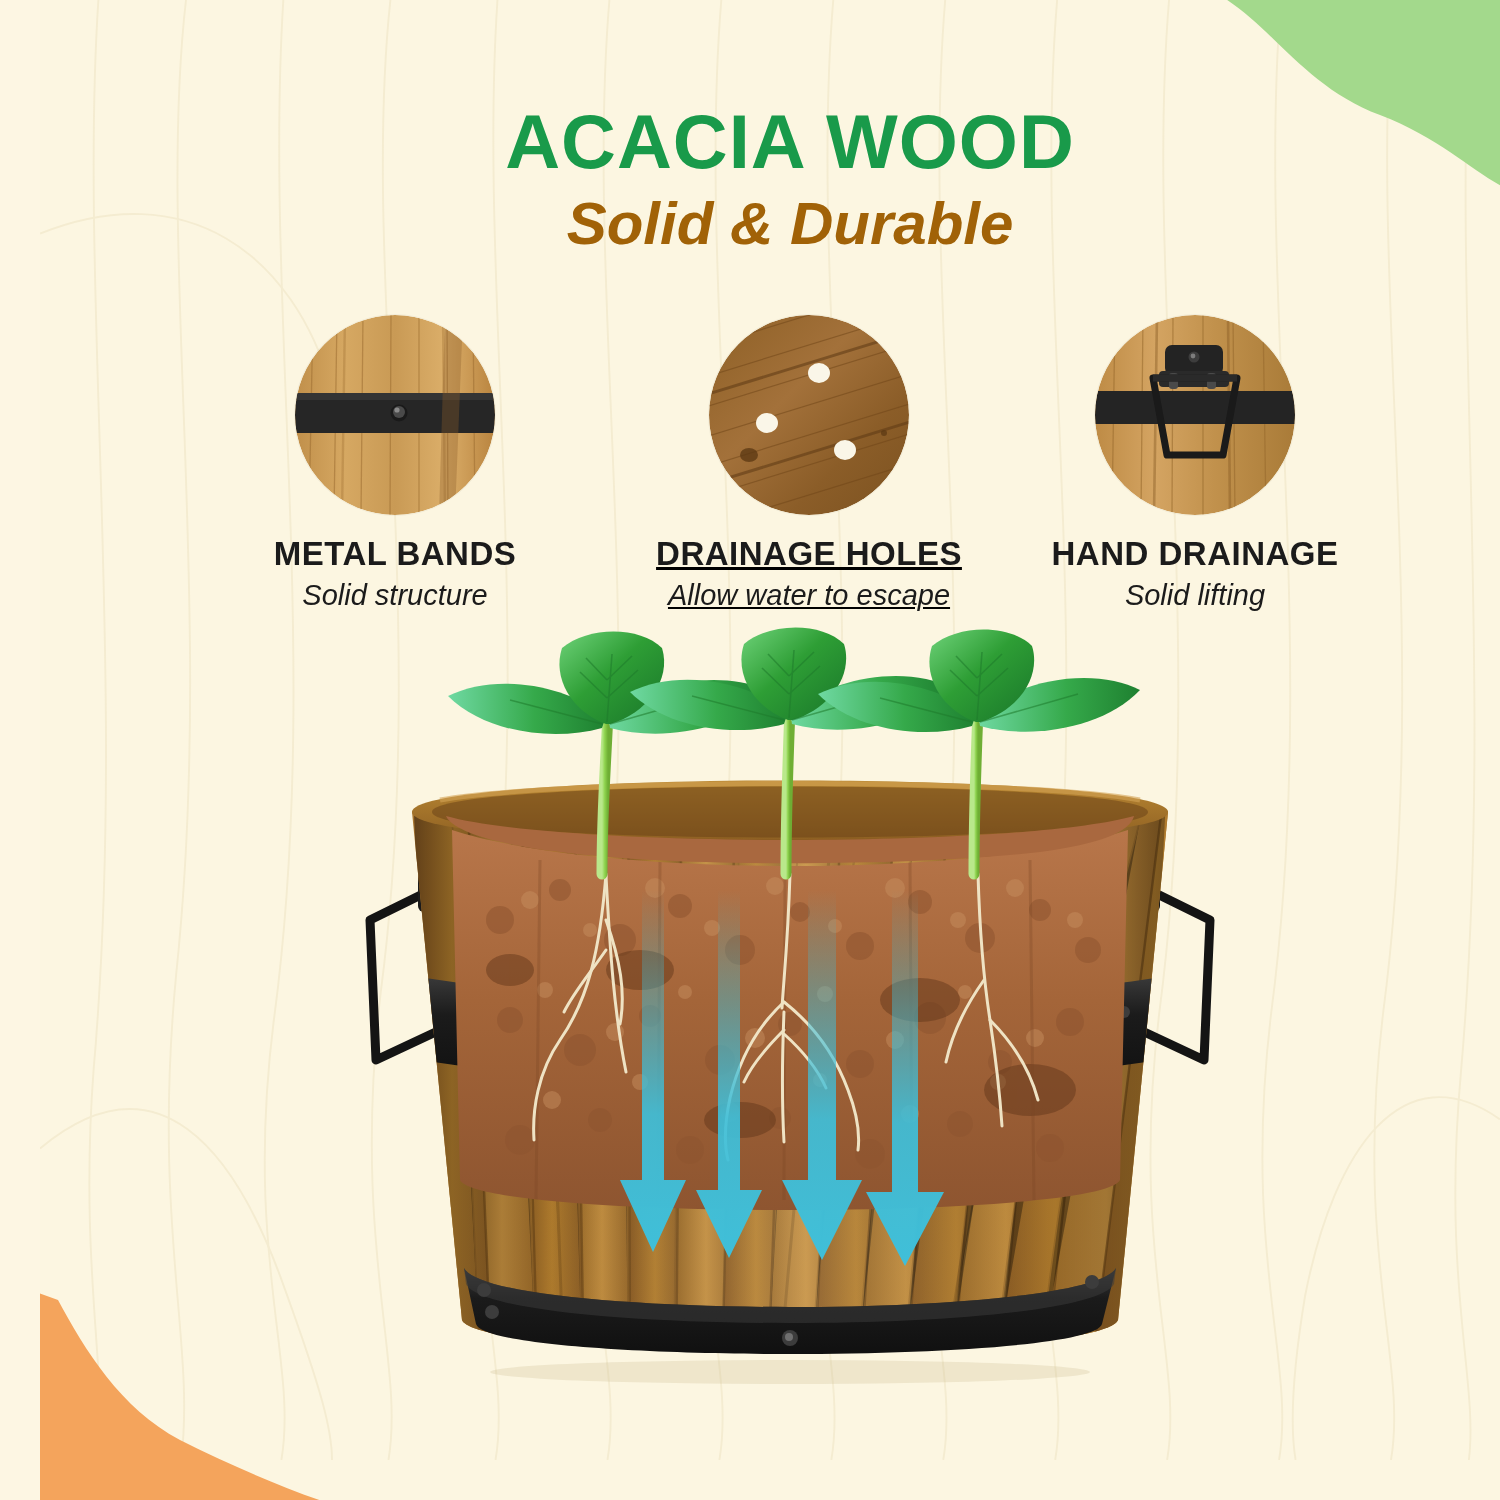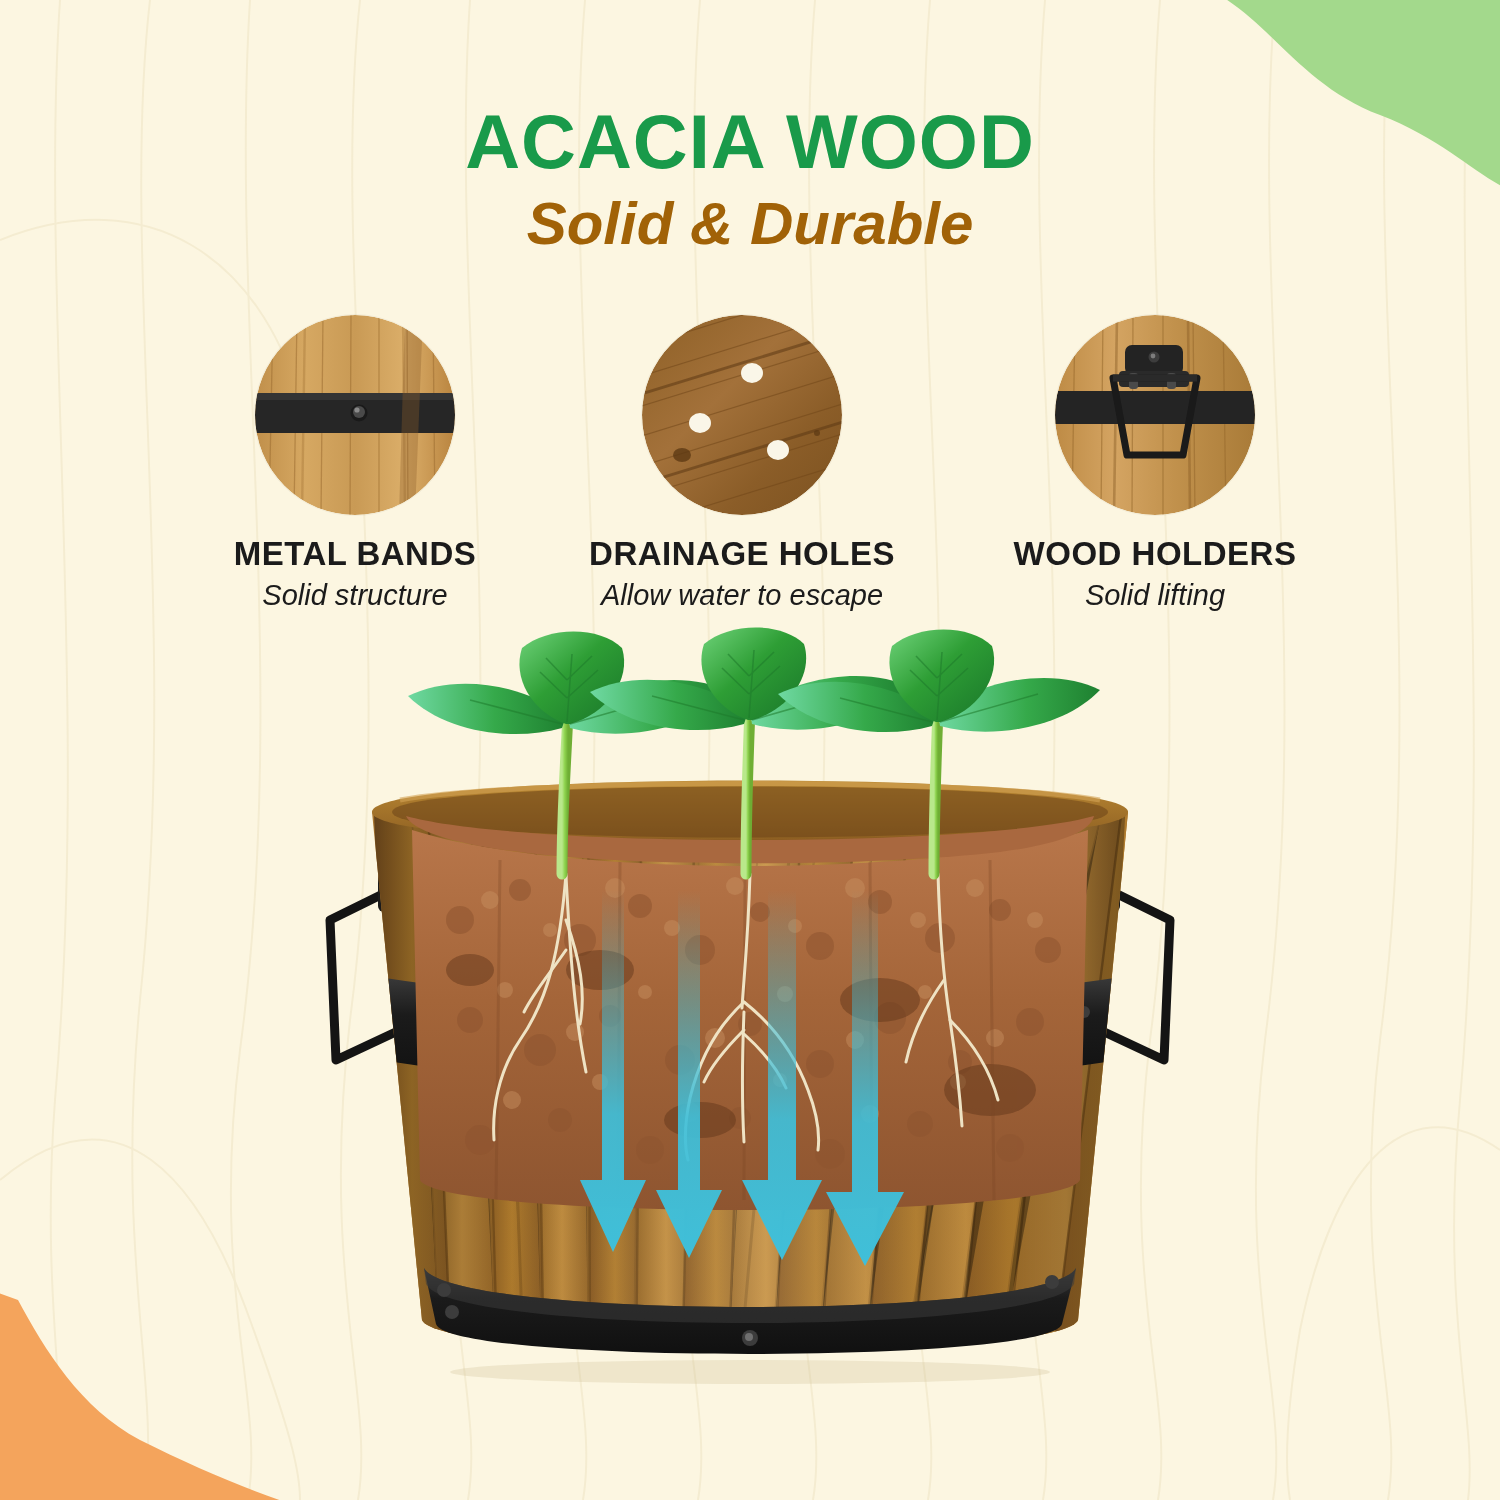--- a/index.html
+++ b/index.html
@@ -2,21 +2,21 @@
 <html><head>
 <meta charset="utf-8">
 <style>
   html,body{margin:0;padding:0;}
   body{
     width:1500px;height:1500px;overflow:hidden;
     background:#FDF6E3;
     font-family:"Liberation Sans", sans-serif;
     position:relative;
   }
-  #stage{position:absolute;inset:0;overflow:hidden;}
+  #stage{position:absolute;inset:0;overflow:hidden;margin-left:40px;}
 
   
   .bg-base{position:absolute;inset:0;background:#FCF6E1;}
   .bg-grain{position:absolute;inset:0;opacity:.55;}
 
   
   .blob{position:absolute;}
   .blob-tr{top:-10px;right:-10px;width:300px;height:200px;}
   .blob-bl{left:-10px;bottom:-10px;width:320px;height:220px;}
 
@@ -27,21 +27,21 @@
     color:#199A4A;line-height:1.0;margin:0;
   }
   .subtitle{
     font-size:60px;font-style:italic;font-weight:bold;
     color:#a16207;line-height:1.0;margin:14px 0 0 0;
   }
 
   
   .features{position:absolute;top:315px;left:0;width:1500px;height:300px;}
   .feature{position:absolute;width:420px;text-align:center;}
-  .f0{left:145px;} .f1{left:532px;} .f2{left:945px;}
+  .f0{left:145px;} .f1{left:559px;text-decoration:underline;} .f2{left:945px;}
   .circle{
     width:200px;height:200px;border-radius:50%;
     margin:0 auto;overflow:hidden;position:relative;
     box-shadow:0 0 0 1px rgba(0,0,0,.04);
   }
   .f-title{
     margin-top:22px;font-size:33px;font-weight:bold;color:#1b1b1b;
     letter-spacing:.5px;line-height:1.05;
   }
   .f-sub{
@@ -214,21 +214,21 @@
             <circle cx="99" cy="42" r="5.5" fill="#3d3d3d"></circle>
             <circle cx="98" cy="41" r="2.4" fill="#7d7d7d"></circle>
             <rect x="64" y="56" width="70" height="16" rx="4" fill="#2a2a2a"></rect>
             <rect x="74" y="58" width="9" height="16" rx="3" fill="#4a4a4a"></rect>
             <rect x="112" y="58" width="9" height="16" rx="3" fill="#4a4a4a"></rect>
             <path d="M58 63 L142 63 L128 140 L72 140 Z" fill="none" stroke="#1a1a1a" stroke-width="7" stroke-linejoin="round"></path>
             <path d="M58 63 L142 63" stroke="#2a2a2a" stroke-width="7"></path>
           </g>
         </svg>
       </div>
-      <div class="f-title">WOOD HOLDERS</div>
+      <div class="f-title">HAND DRAINAGE</div>
       <div class="f-sub">Solid lifting</div>
     </div>
   </div>
 
   <div class="planter">
     <svg viewBox="0 0 1500 800" width="1500" height="800">
       <defs>
         <linearGradient id="staveA" x1="0" y1="0" x2="1" y2="0">
           <stop offset="0" stop-color="#8A5A22"></stop>
           <stop offset=".5" stop-color="#B7812F"></stop>

